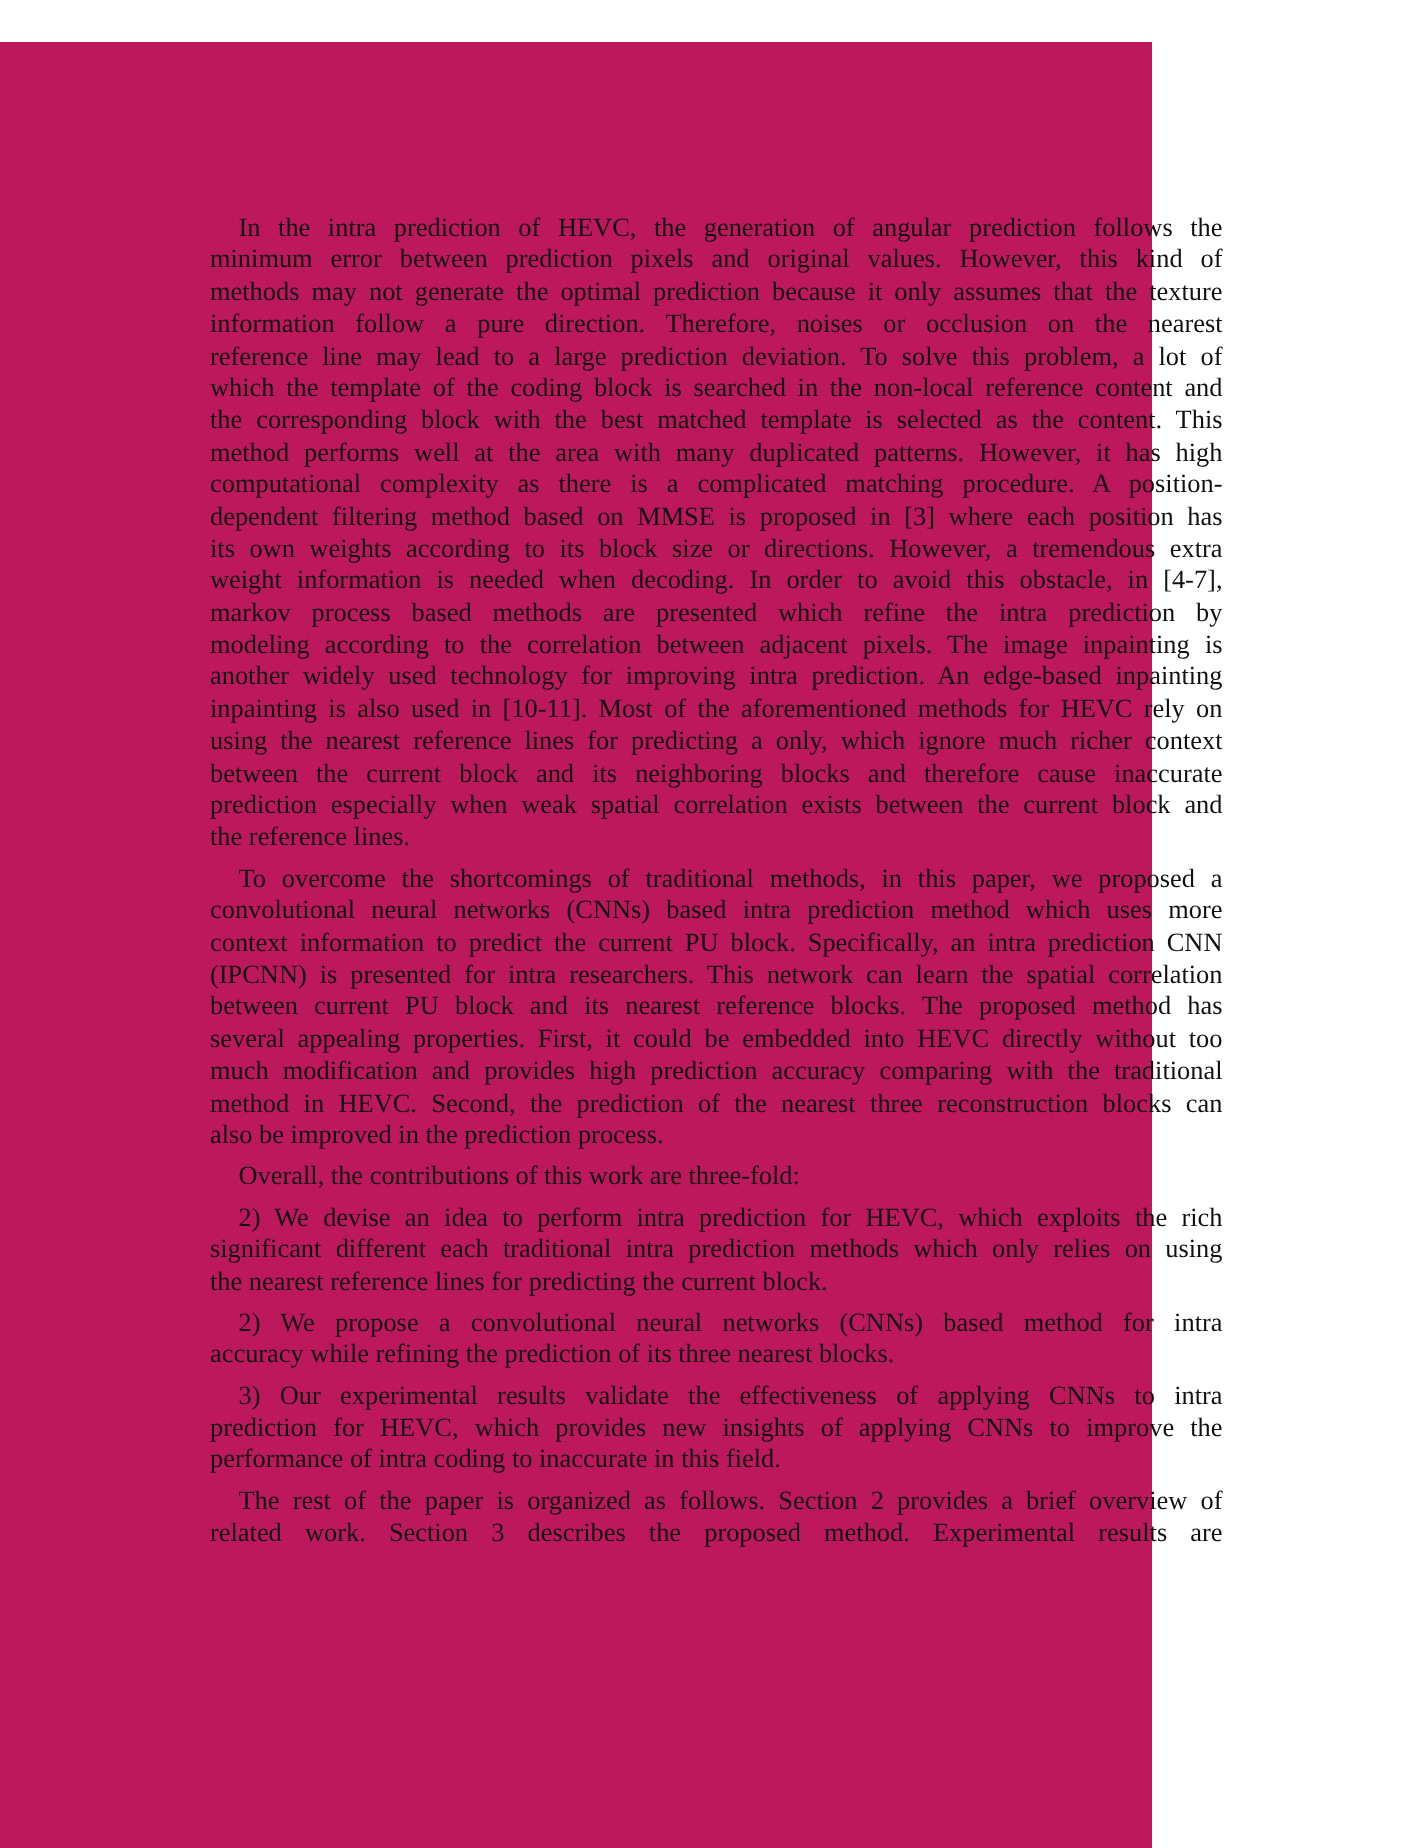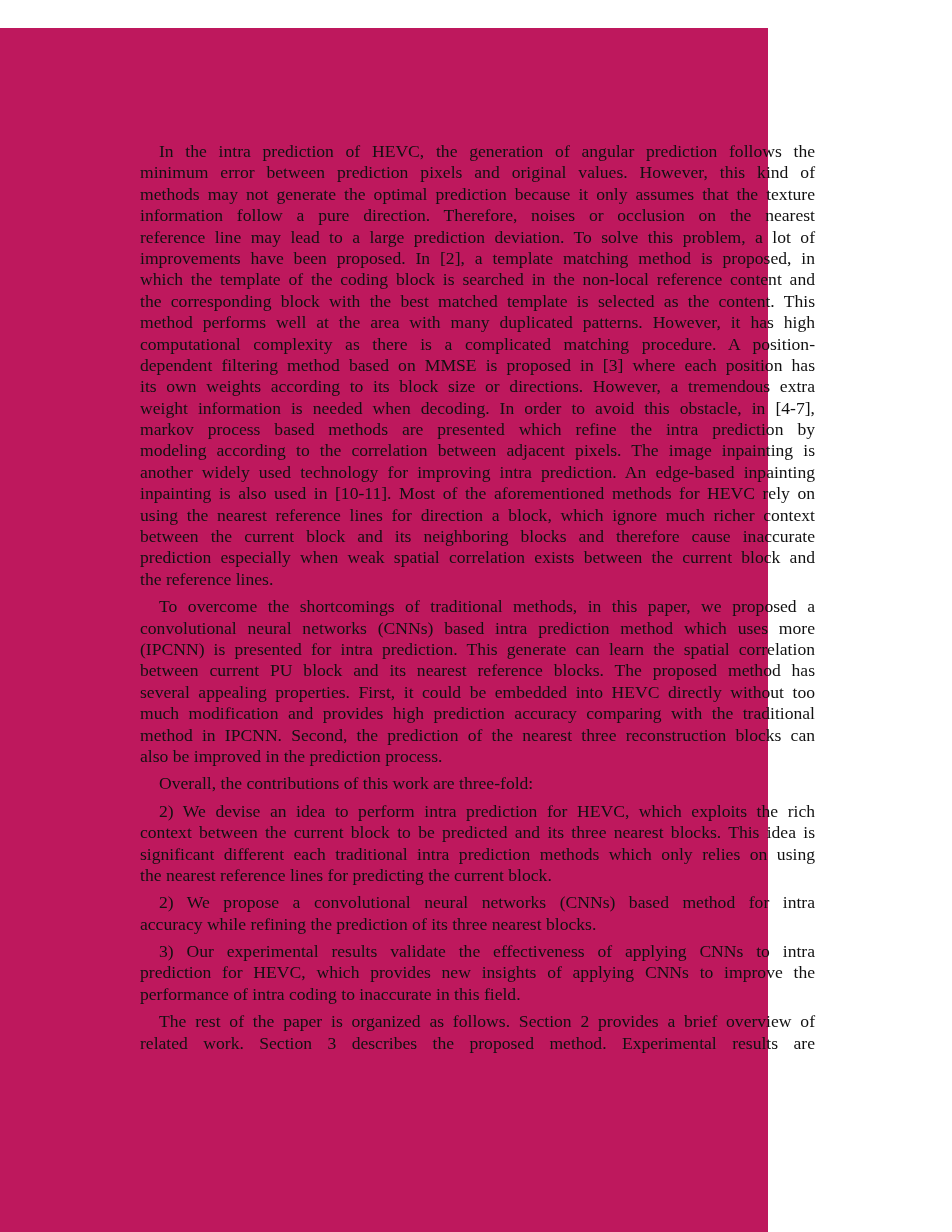--- a/index.html
+++ b/index.html
@@ -26,53 +26,52 @@
 <body>
 
 <div class="page">
   <div class="col" id="text-column">
       <div class="para">
         <span class="ln indent">In the intra prediction of HEVC, the generation of angular prediction follows the</span>
         <span class="ln">minimum error between prediction pixels and original values. However, this kind of</span>
         <span class="ln">methods may not generate the optimal prediction because it only assumes that the texture</span>
         <span class="ln">information follow a pure direction. Therefore, noises or occlusion on the nearest</span>
         <span class="ln">reference line may lead to a large prediction deviation. To solve this problem, a lot of</span>
-        <span class="ln">improvements have been proposed. In [2], a template matching method is proposed, in</span>
         <span class="ln">which the template of the coding block is searched in the non-local reference content and</span>
         <span class="ln">the corresponding block with the best matched template is selected as the content. This</span>
         <span class="ln">method performs well at the area with many duplicated patterns. However, it has high</span>
         <span class="ln">computational complexity as there is a complicated matching procedure. A position-</span>
         <span class="ln">dependent filtering method based on MMSE is proposed in [3] where each position has</span>
         <span class="ln">its own weights according to its block size or directions. However, a tremendous extra</span>
         <span class="ln">weight information is needed when decoding. In order to avoid this obstacle, in [4-7],</span>
         <span class="ln">markov process based methods are presented which refine the intra prediction by</span>
         <span class="ln">modeling according to the correlation between adjacent pixels. The image inpainting is</span>
         <span class="ln">another widely used technology for improving intra prediction. An edge-based inpainting</span>
         <span class="ln">inpainting is also used in [10-11]. Most of the aforementioned methods for HEVC rely on</span>
-        <span class="ln">using the nearest reference lines for direction a block, which ignore much richer context</span>
+        <span class="ln">using the nearest reference lines for predicting a only, which ignore much richer context</span>
         <span class="ln">between the current block and its neighboring blocks and therefore cause inaccurate</span>
         <span class="ln">prediction especially when weak spatial correlation exists between the current block and</span>
         <span class="ln last">the reference lines.</span>
       </div>
       <div class="para">
         <span class="ln indent">To overcome the shortcomings of traditional methods, in this paper, we proposed a</span>
         <span class="ln">convolutional neural networks (CNNs) based intra prediction method which uses more</span>
-        <span class="ln">(IPCNN) is presented for intra prediction. This generate can learn the spatial correlation</span>
+        <span class="ln">context information to predict the current PU block. Specifically, an intra prediction CNN</span>
+        <span class="ln">(IPCNN) is presented for intra researchers. This network can learn the spatial correlation</span>
         <span class="ln">between current PU block and its nearest reference blocks. The proposed method has</span>
         <span class="ln">several appealing properties. First, it could be embedded into HEVC directly without too</span>
         <span class="ln">much modification and provides high prediction accuracy comparing with the traditional</span>
-        <span class="ln">method in IPCNN. Second, the prediction of the nearest three reconstruction blocks can</span>
+        <span class="ln">method in HEVC. Second, the prediction of the nearest three reconstruction blocks can</span>
         <span class="ln last">also be improved in the prediction process.</span>
       </div>
       <div class="para">
         <span class="ln indent last">Overall, the contributions of this work are three-fold:</span>
       </div>
       <div class="para">
         <span class="ln indent">2) We devise an idea to perform intra prediction for HEVC, which exploits the rich</span>
-        <span class="ln">context between the current block to be predicted and its three nearest blocks. This idea is</span>
         <span class="ln">significant different each traditional intra prediction methods which only relies on using</span>
         <span class="ln last">the nearest reference lines for predicting the current block.</span>
       </div>
       <div class="para">
         <span class="ln indent">2) We propose a convolutional neural networks (CNNs) based method for intra</span>
         <span class="ln last">accuracy while refining the prediction of its three nearest blocks.</span>
       </div>
       <div class="para">
         <span class="ln indent">3) Our experimental results validate the effectiveness of applying CNNs to intra</span>
         <span class="ln">prediction for HEVC, which provides new insights of applying CNNs to improve the</span>

